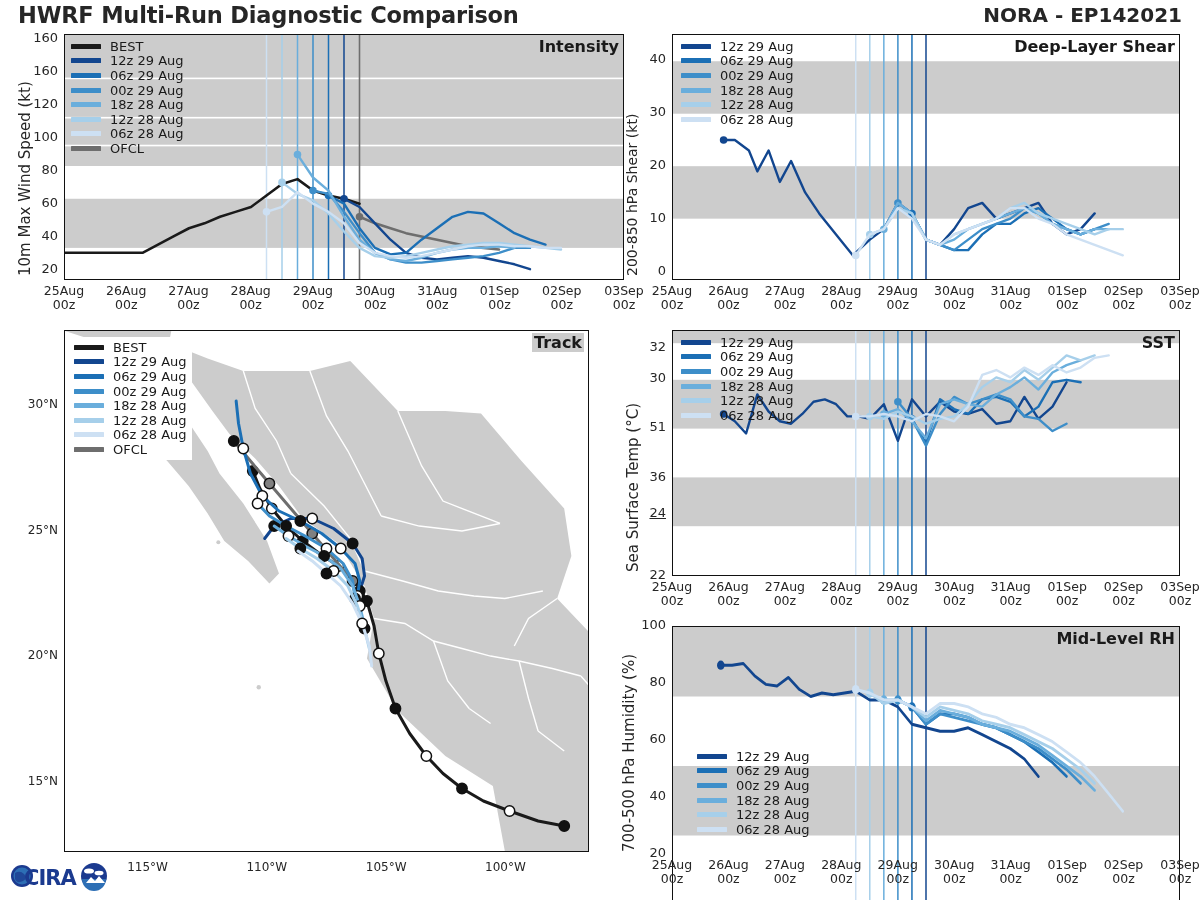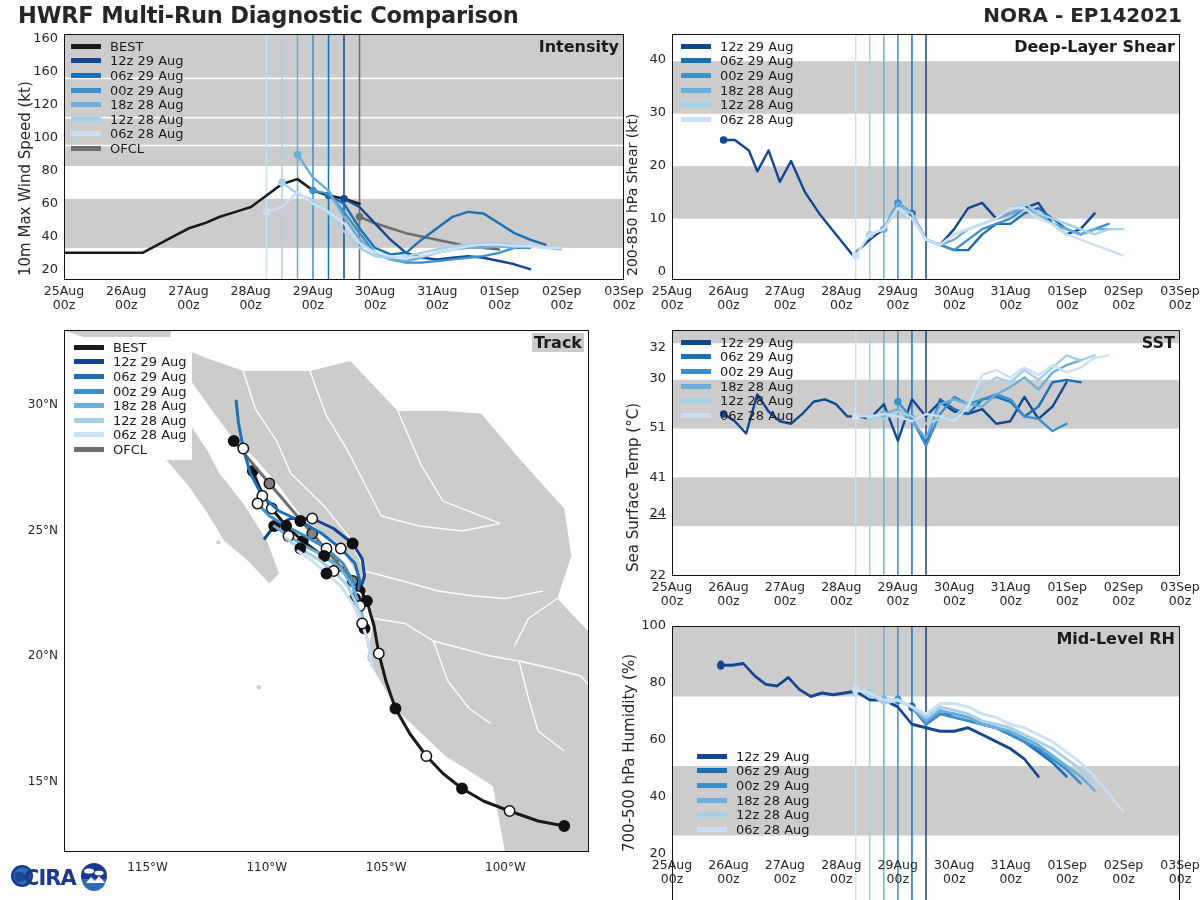--- a/index.html
+++ b/index.html
@@ -357,21 +357,21 @@
       <div class="lrow">
         <div class="lswatch thick" style="background: rgb(205, 224, 243);"></div>
         <div class="ltext">06z 28 Aug</div>
       </div>
     </div>
 </div>
 <div class="ylab" style="left:624px;top:572px;font-size:15px;">Sea Surface Temp (°C)</div>
 <div id="yticks-sst">
     <div class="ticky abs" style="left: 620px; top: 576px;">22</div>
     <div class="ticky abs" style="left: 620px; top: 514px; text-decoration: underline;">24</div>
-    <div class="ticky abs" style="left: 620px; top: 477.6px;">41</div>
+    <div class="ticky abs" style="left: 620px; top: 477.6px;">36</div>
     <div class="ticky abs" style="left: 620px; top: 428.4px;">51</div>
     <div class="ticky abs" style="left: 620px; top: 379.2px;">30</div>
     <div class="ticky abs" style="left: 620px; top: 348px;">32</div>
   </div>
 <div id="xticks-sst">
     <div class="tickx abs" style="left: 672px; top: 580px;"><span>25Aug</span><br><span>00z</span></div>
     <div class="tickx abs" style="left: 728.444px; top: 580px;"><span>26Aug</span><br><span>00z</span></div>
     <div class="tickx abs" style="left: 784.889px; top: 580px;"><span>27Aug</span><br><span>00z</span></div>
     <div class="tickx abs" style="left: 841.333px; top: 580px;"><span>28Aug</span><br><span>00z</span></div>
     <div class="tickx abs" style="left: 897.778px; top: 580px;"><span>29Aug</span><br><span>00z</span></div>

